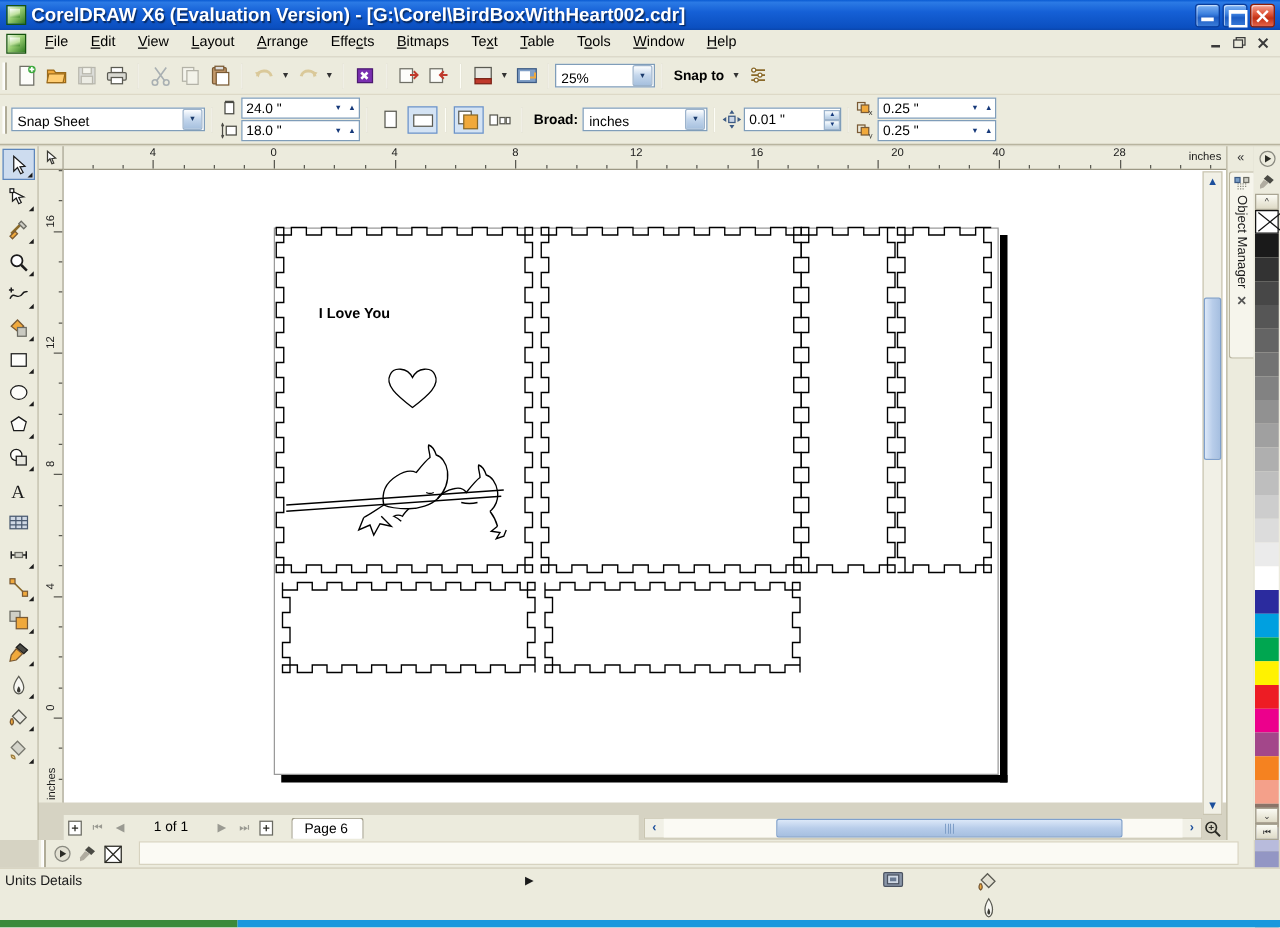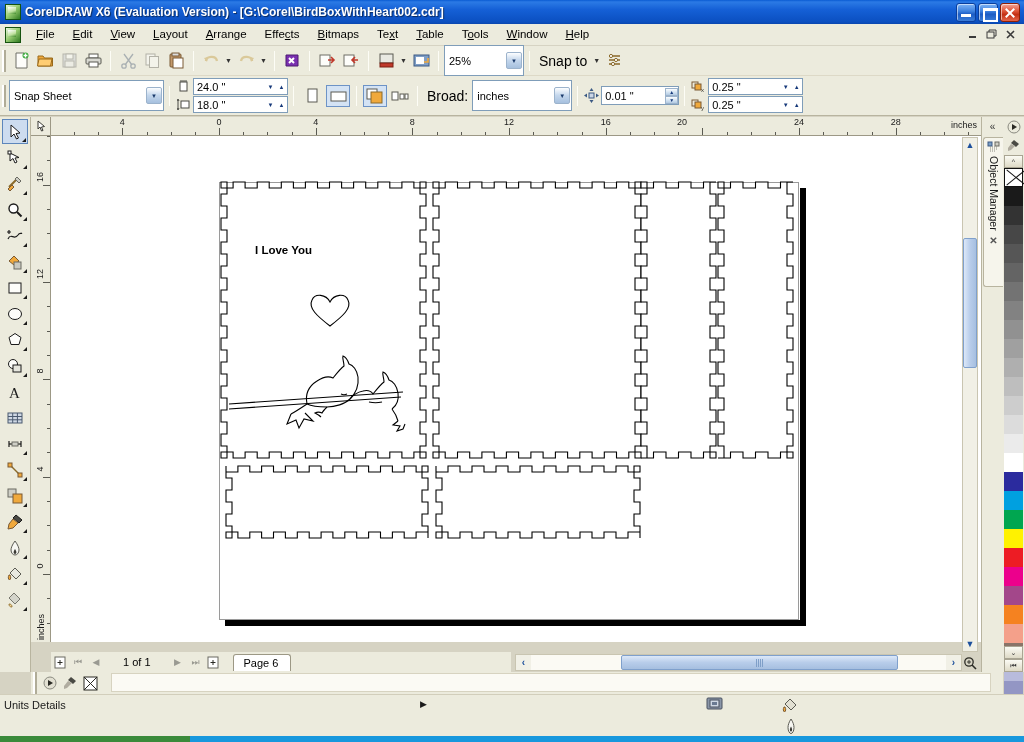--- a/index.html
+++ b/index.html
@@ -23,21 +23,21 @@
   .title-icon {
     width: 16px; height: 16px; margin: 0 4px 0 3px;
     background: linear-gradient(135deg,#e8f5e0 0%,#9bcf74 45%,#2f7a20 100%);
     border: 1px solid #16530f; position: relative; flex: 0 0 auto;
   }
   .title-icon:after {
     content:""; position:absolute; left:2px; top:2px; right:4px; bottom:5px;
     background: linear-gradient(160deg,#ffffff 0%,#bde09c 60%,#3d8a28 100%);
   }
   .title-text {
-    color: #fff; font-weight: bold; font-size: 12px;
+    color: #fff; font-weight: bold; font-size: 15px;
     text-shadow: 1px 1px 1px rgba(0,0,0,.55);
     white-space: nowrap; overflow: hidden; flex: 1 1 auto;
   }
   .win-btns { display: flex; gap: 2px; margin-right: 2px; flex: 0 0 auto; }
   .win-btn {
     width: 20px; height: 19px; border: 1px solid #0a3e9c;
     border-radius: 3px; position: relative;
     background: linear-gradient(180deg,#7fb4f5 0%,#3d81df 42%,#1c5cc4 60%,#3a7cd8 100%);
     box-shadow: inset 1px 1px 0 rgba(255,255,255,.55);
   }
@@ -105,22 +105,22 @@
   .ticon.dis { opacity: .45; }
   .ticon svg { display:block; }
   .drop-arrow {
     width: 11px; height: 20px; flex: 0 0 auto;
     display:flex; align-items:center; justify-content:center;
     font-size: 7px; color: #333;
   }
 
   
   .combo {
-    height: 31px; background: #fff; border: 1px solid #7f9db9;
-    display: flex; align-items: center; font-size: 11px; color: #000;
+    height: 19px; background: #fff; border: 1px solid #7f9db9;
+    display: flex; align-items: flex-end; font-size: 11px; color: #000;
     flex: 0 0 auto;
   }
   .combo .cval { padding: 0 4px; flex: 1 1 auto; white-space: nowrap; overflow: hidden; }
   .combo .cbtn {
     width: 16px; height: 17px; margin: 0 1px 0 0; flex: 0 0 auto;
     background: linear-gradient(180deg,#fdfeff,#c3d6ec 50%,#a6c0de);
     border: 1px solid #9cb3cc; border-radius: 2px;
     display: flex; align-items: center; justify-content: center;
     font-size: 6px; color: #1a3a6b;
   }
@@ -134,21 +134,21 @@
     display:flex; align-items:center; justify-content:center;
     font-size: 6px; color: #16397a;
   }
   .spin-stack { display:flex; flex-direction:column; width:13px; flex:0 0 auto; }
   .ss-btn {
     height: 8px; width: 13px;
     background: linear-gradient(180deg,#fbfdff,#cfe0f0 60%,#b3cae2);
     border: 1px solid #9cb3cc; display:flex; align-items:center; justify-content:center;
     font-size: 5px; color:#16397a;
   }
-  .lbl { font-size: 14px; color: #000; padding: 0 4px; white-space: nowrap; flex:0 0 auto; }
+  .lbl { font-size: 11px; color: #000; padding: 0 4px; white-space: nowrap; flex:0 0 auto;font-weight:bold; }
   .icon-lbl { width: 16px; height: 16px; flex:0 0 auto; margin-right:2px;
               display:flex;align-items:center;justify-content:center; }
   .tgl {
     width: 24px; height: 22px; flex:0 0 auto; margin: 0 1px;
     display:flex;align-items:center;justify-content:center;
   }
   .tgl.on { background: #d4e3f4; border: 1px solid #6d93c6; }
 
   
   .toolbox {
@@ -809,26 +809,26 @@
         <div class="hr-lab" style="left: 458px;">12</div>
         <div class="hr-tick" style="left: 482.167px; height: 3px;"></div>
         <div class="hr-tick" style="left: 506.333px; height: 3px;"></div>
         <div class="hr-tick" style="left: 530.5px; height: 3px;"></div>
         <div class="hr-tick" style="left: 554.667px; height: 7px;"></div>
         <div class="hr-lab" style="left: 554.667px;">16</div>
         <div class="hr-tick" style="left: 578.833px; height: 3px;"></div>
         <div class="hr-tick" style="left: 603px; height: 3px;"></div>
         <div class="hr-tick" style="left: 627.167px; height: 3px;"></div>
         <div class="hr-tick" style="left: 651.333px; height: 7px;"></div>
-        <div class="hr-lab" style="left: 631px;">20</div>
+        <div class="hr-lab" style="left: 667px;">20</div>
         <div class="hr-tick" style="left: 675.5px; height: 3px;"></div>
         <div class="hr-tick" style="left: 699.667px; height: 3px;"></div>
         <div class="hr-tick" style="left: 723.833px; height: 3px;"></div>
         <div class="hr-tick" style="left: 748px; height: 7px;"></div>
-        <div class="hr-lab" style="left: 748px;">24</div>
+        <div class="hr-lab" style="left: 748px;">40</div>
         <div class="hr-tick" style="left: 772.167px; height: 3px;"></div>
         <div class="hr-tick" style="left: 796.333px; height: 3px;"></div>
         <div class="hr-tick" style="left: 820.5px; height: 3px;"></div>
         <div class="hr-tick" style="left: 844.667px; height: 7px;"></div>
         <div class="hr-lab" style="left: 844.667px;">28</div>
         <div class="hr-tick" style="left: 868.833px; height: 3px;"></div>
         <div class="hr-tick" style="left: 893px; height: 3px;"></div>
         <div class="hr-tick" style="left: 917.167px; height: 3px;"></div>
       </div>
     <div class="ruler-unit">inches</div>

